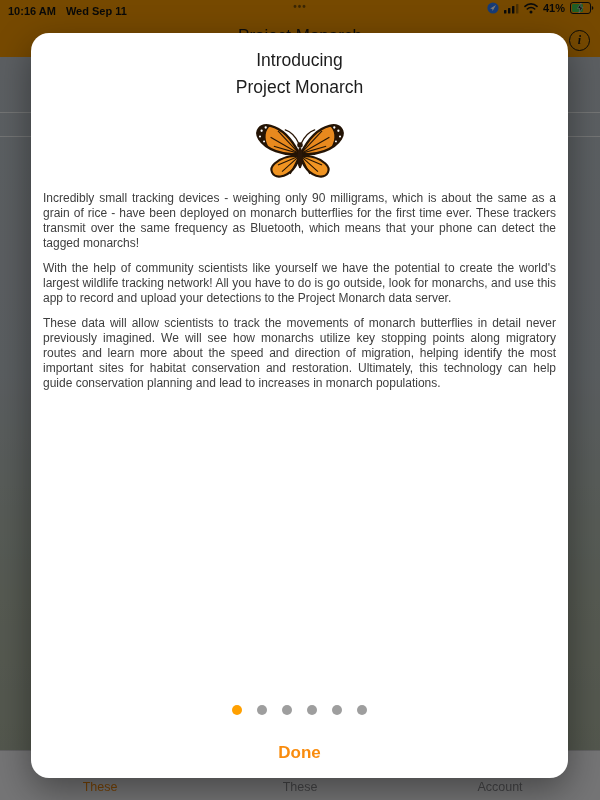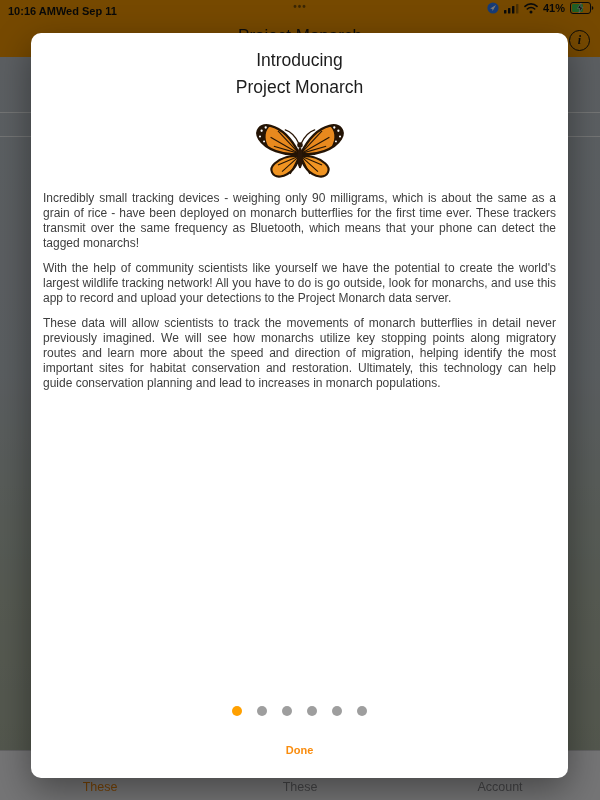--- a/index.html
+++ b/index.html
@@ -5,21 +5,21 @@
   html,body{margin:0;padding:0;background:#000;}
   .screen{position:relative;width:600px;height:800px;overflow:hidden;
           font-family:"Liberation Sans","DejaVu Sans",sans-serif;
           -webkit-font-smoothing:antialiased;}
 
   
   .backdrop{position:absolute;inset:0;z-index:0;}
   .statusbar{position:absolute;left:0;top:0;width:600px;height:20px;
              background:var(--nav_orange);display:flex;align-items:center;
              font-size:11px;font-weight:700;color:#141414;}
-  .sb-left{position:absolute;left:8px;top:5px;display:flex;gap:0;}
+  .sb-left{position:absolute;left:8px;top:5px;display:flex;gap:10px;}
   .sb-center{position:absolute;left:0;right:0;top:1px;text-align:center;
              color:rgba(20,20,20,.55);font-size:10px;letter-spacing:1px;}
   .sb-right{position:absolute;right:6px;top:2px;display:flex;align-items:center;gap:5px;justify-content:flex-end;}
   .navbar{position:absolute;left:0;top:20px;width:600px;height:37px;background:var(--nav_orange);}
   .nav-title{position:absolute;left:0;right:0;top:6px;text-align:center;
              font-size:17px;font-weight:500;color:#1e1e1e;}
   .info-btn{position:absolute;right:10px;top:10px;width:19px;height:19px;border:1.6px solid #161616;
             border-radius:50%;color:#161616;font-size:12px;font-weight:700;
             display:flex;align-items:center;justify-content:center;font-family:"Liberation Serif",serif;font-style:italic;}
   .bg-content{position:absolute;left:0;top:57px;width:600px;height:694px;
@@ -30,33 +30,33 @@
           border-top:1px solid #CFCFD2;display:flex;}
   .tab{flex:1;display:flex;flex-direction:column;justify-content:flex-end;align-items:center;
        padding-bottom:6px;font-size:12.5px;color:#8E8E93;}
   .tab.active{color:var(--accent);}
 
   
   .scrim{position:absolute;inset:0;background:rgba(0,0,0,0.52);z-index:5;}
 
   
   .modal{position:absolute;left:31px;top:33px;width:537px;height:745px;background:#FFFFFF;
-         border-radius:10px;z-index:10;box-shadow:0 12px 36px rgba(0,0,0,.4);
+         border-radius:18px;z-index:10;box-shadow:0 12px 36px rgba(0,0,0,.4);
          display:flex;flex-direction:column;align-items:center;box-sizing:border-box;
          padding:14px 12px 13px 12px;}
   .modal-title{text-align:center;font-size:17.5px;line-height:27px;font-weight:500;color:#1c1c1c;}
   .butterfly{margin-top:18px;width:98px;height:66px;flex:none;}
   .paragraphs{margin-top:6px;width:513px;}
   .paragraphs p{margin:0 0 10px 0;font-size:12px;line-height:15px;color:#3E3E3E;
                 text-align:justify;}
   .flex-spacer{flex:1;}
   .dots{display:flex;gap:15px;margin-bottom:28px;}
   .dot{width:10px;height:10px;border-radius:50%;background:var(--dot_inactive);}
   .dot.active{background:var(--dot_active);}
-  .done{font-size:11px;font-weight:700;color:var(--accent);cursor:pointer;margin-bottom:9px;}
+  .done{font-size:17px;font-weight:700;color:var(--accent);cursor:pointer;margin-bottom:2px;}
 
   .icon-svg{display:block;}
 </style>
 </head>
 <body>
 
 <div class="screen">
 
   <div class="backdrop">
 

